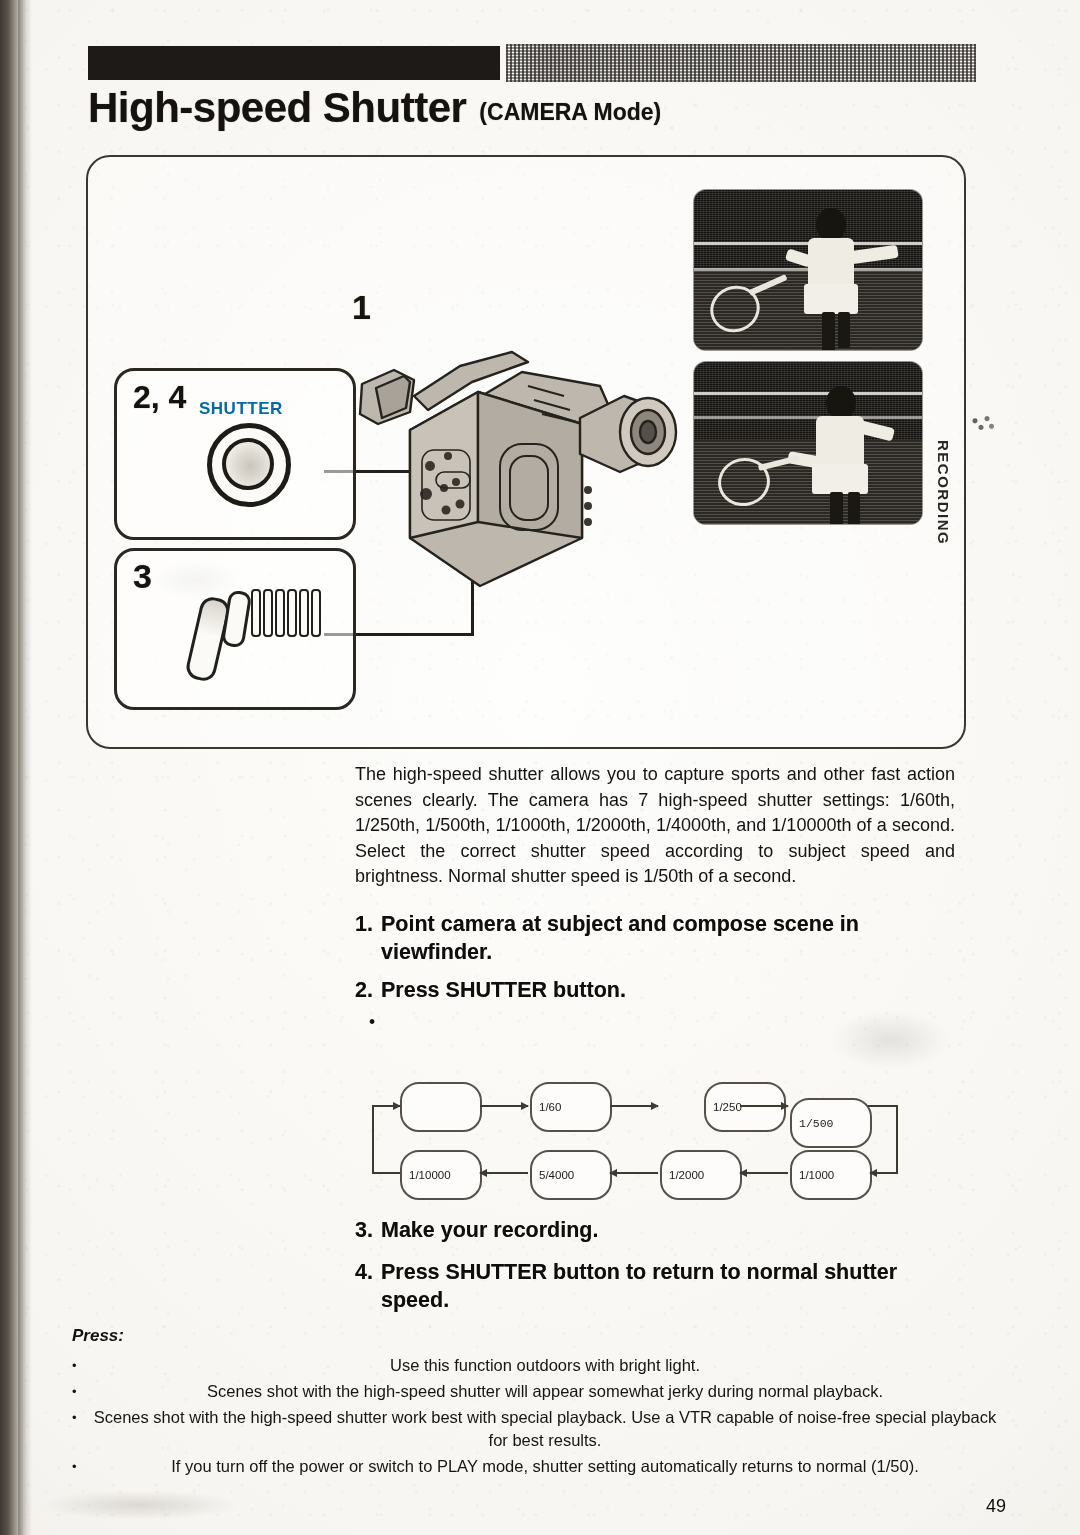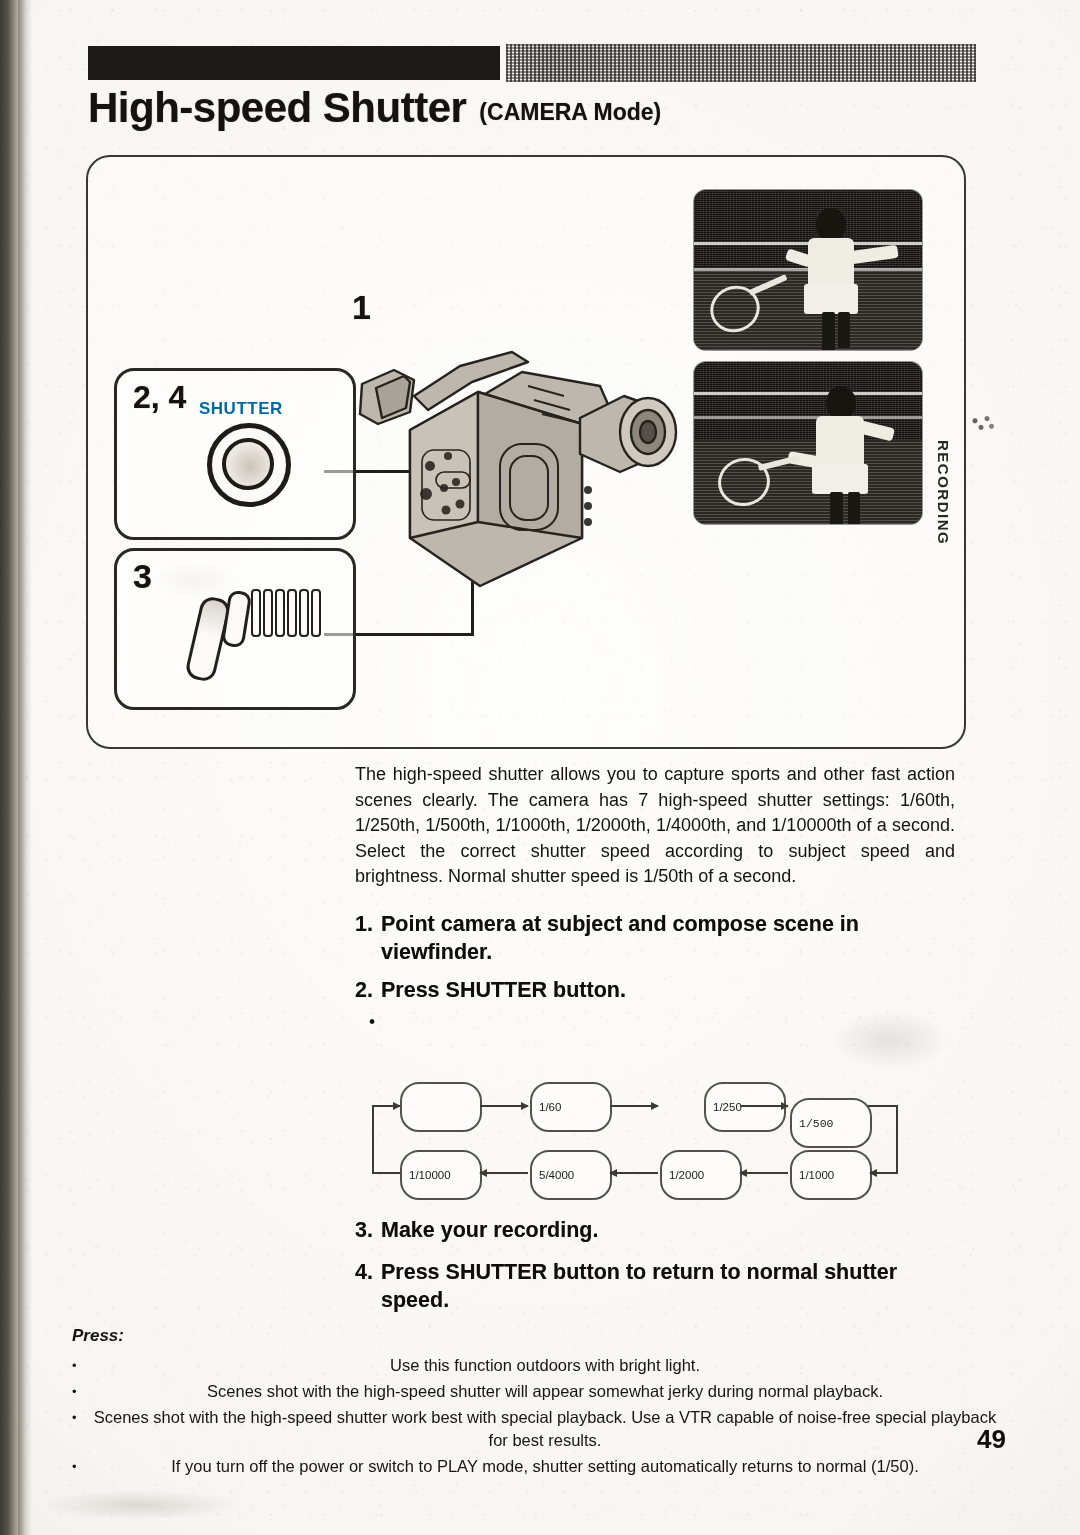--- a/index.html
+++ b/index.html
@@ -199,21 +199,21 @@
   .vline{position:absolute;width:2px;background:#3d3933;}
   .hline{position:absolute;height:2px;background:#3d3933;}
 
   
   #notes{position:absolute;left:72px;top:1326px;width:930px;}
   #notes-title{font-size:17px;font-weight:bold;font-style:italic;color:#151311;margin-bottom:8px;}
   .note{display:flex;font-size:16.5px;line-height:23px;color:#171513;margin-bottom:3px;}
   .note .dot{width:16px;flex:none;font-size:13px;line-height:23px;}
   .note .txt{flex:1;text-align:center;}
   #page-num{
-    position:absolute;right:74px;top:1424px;font-size:26px;font-weight:bold;color:#100e0c;
+    position:absolute;right:74px;top:1496px;font-size:18px;font-weight:normal;color:#100e0c;
   }
 </style>
 </head>
 <body>
 
 <div id="page"></div>
 <div id="grain"></div>
 <div id="gutter"></div>
 <div id="gutter-smudge"></div>
 

